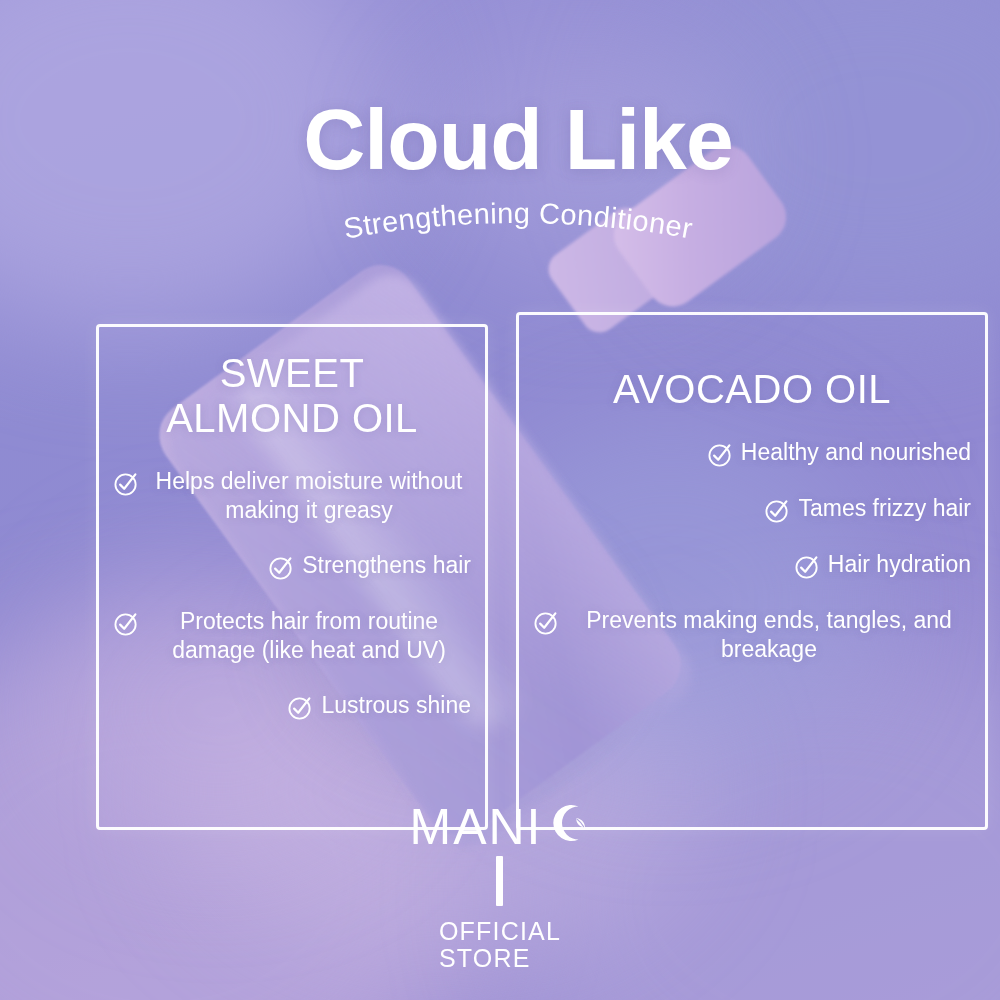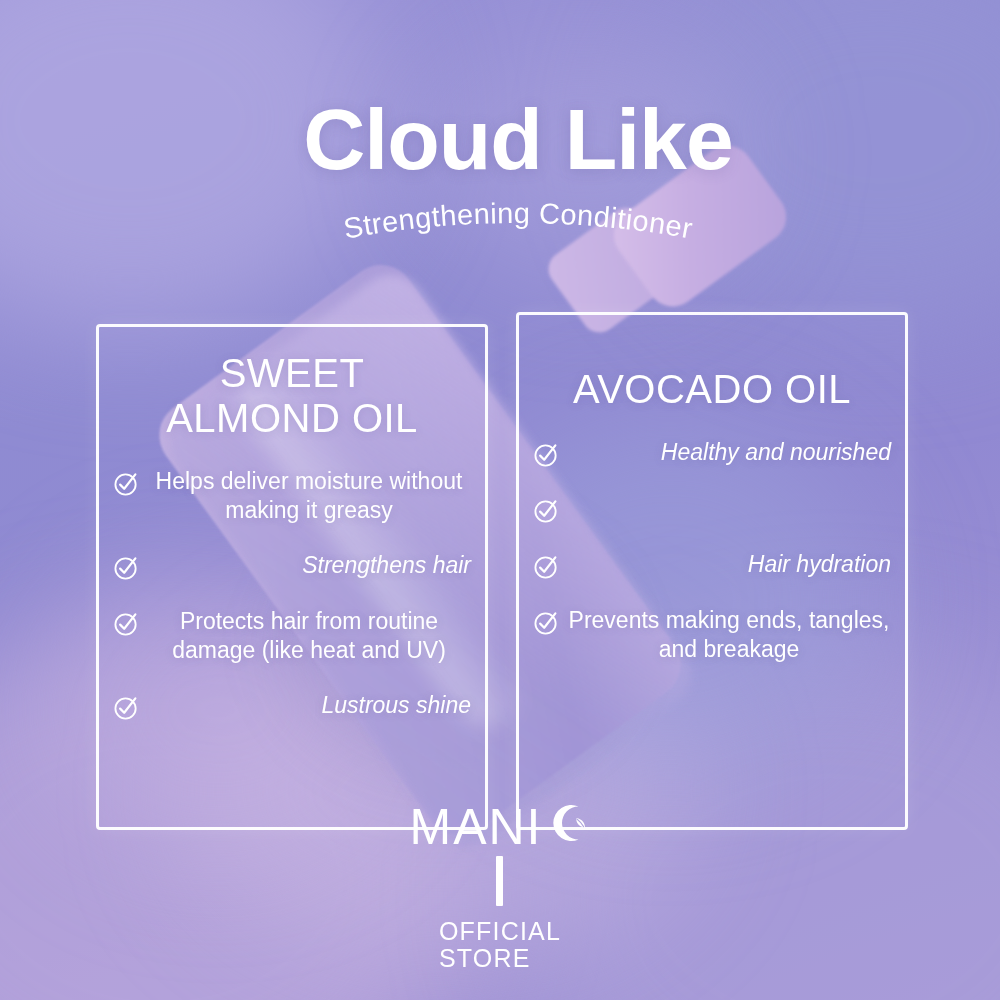--- a/index.html
+++ b/index.html
@@ -97,21 +97,21 @@
 
   
   .panel{
     position:absolute;
     border:3px solid rgba(255,255,255,.96);
     border-radius:4px;
     box-sizing:border-box;
     box-shadow:0 0 18px rgba(255,255,255,.10);
   }
   #panel-left{left:96px;top:324px;width:392px;height:506px;}
-  #panel-right{left:516px;top:312px;width:392px;height:518px;}
+  #panel-right{left:516px;top:312px;width:472px;height:518px;}
 
   .panel-title{
     color:#fff;
     text-align:center;
     font-weight:400;
     letter-spacing:.5px;
     line-height:1.13;
     text-shadow:0 1px 9px rgba(95,85,155,.22);
   }
   #panel-left .panel-title{font-size:40px;margin:24px 0 0;}
@@ -132,21 +132,21 @@
     text-shadow:0 1px 8px rgba(95,85,155,.22);
     justify-content:flex-end;
   }
   .bullet .check{
     flex:0 0 auto;
     width:27px;height:27px;
     margin-right:7px;
     margin-top:3px;
   }
   .bullet .btxt{flex:1 1 auto;text-align:center;}
-  .bullet.one-line{justify-content:space-between;font-style:italic;}
+  .bullet.one-line{justify-content:flex-end;}
   .bullet.one-line .btxt{flex:0 1 auto;}
 
   
   #brand{
     position:absolute;left:0;right:0;bottom:28px;
     display:flex;align-items:center;justify-content:center;flex-direction:column;
   }
   #brand-word{
     color:#fff;
     font-size:50px;
@@ -275,20 +275,21 @@
         <span class="btxt">Healthy and nourished</span>
       </li>
 
       <li class="bullet one-line">
         <span class="check">
           <svg viewBox="0 0 28 28" width="27" height="27" aria-hidden="true">
             <circle cx="13" cy="15" r="10.5" fill="none" stroke="#ffffff" stroke-width="1.9"></circle>
             <path d="M7.4 15.2 L11.6 19.4 L23.2 4.6" fill="none" stroke="#ffffff" stroke-width="2.3" stroke-linecap="round" stroke-linejoin="round"></path>
           </svg>
         </span>
+        <span class="btxt">Tames frizzy hair</span>
       </li>
 
       <li class="bullet one-line">
         <span class="check">
           <svg viewBox="0 0 28 28" width="27" height="27" aria-hidden="true">
             <circle cx="13" cy="15" r="10.5" fill="none" stroke="#ffffff" stroke-width="1.9"></circle>
             <path d="M7.4 15.2 L11.6 19.4 L23.2 4.6" fill="none" stroke="#ffffff" stroke-width="2.3" stroke-linecap="round" stroke-linejoin="round"></path>
           </svg>
         </span>
         <span class="btxt">Hair hydration</span>

